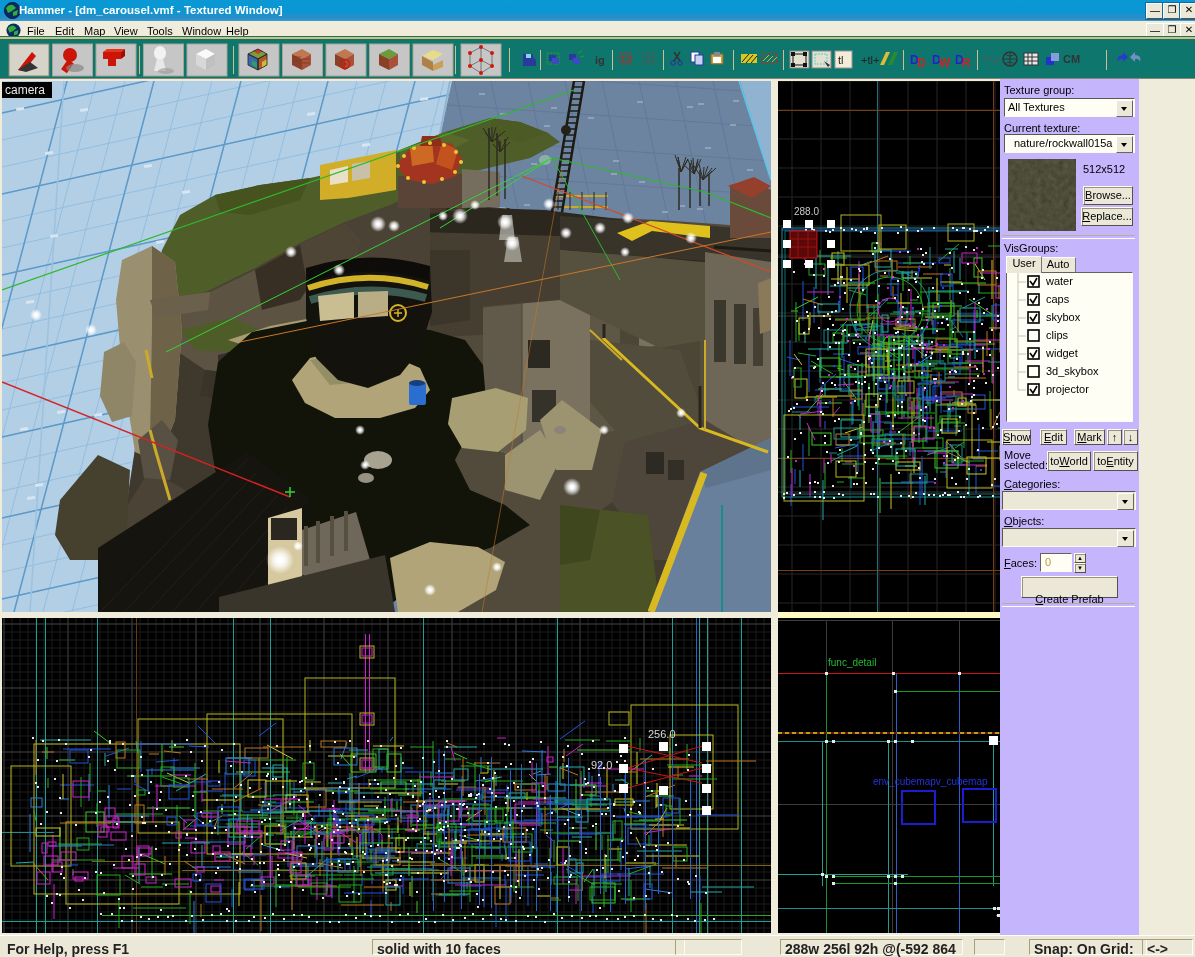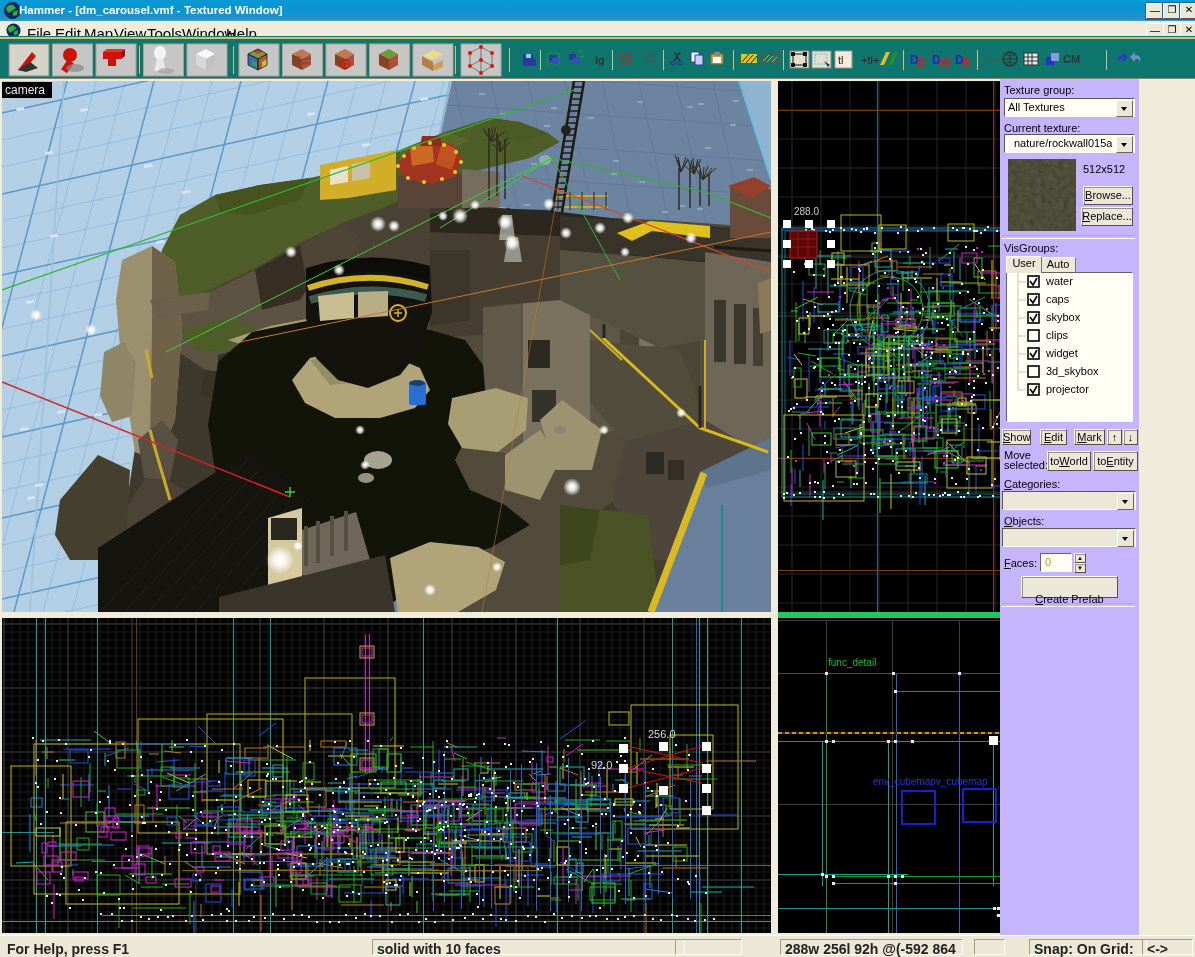--- a/index.html
+++ b/index.html
@@ -1,33 +1,33 @@
 <!DOCTYPE html>
 <html><head><meta charset="utf-8">
 <style>
 html,body{margin:0;padding:0;}
 body{width:1195px;height:957px;overflow:hidden;background:#f0ecdc;font-family:"Liberation Sans",sans-serif;position:relative;}
 #titlebar{position:absolute;left:0;top:0;width:1195px;height:21px;background:linear-gradient(to bottom,#0a99d5 0%,#0a96d2 55%,#2a8cc8 85%,#3a9ecc 100%);}
 #titlebar .ttext{position:absolute;left:19px;top:4px;color:#fff;font-size:11.5px;font-weight:bold;letter-spacing:0px;}
 .capbtn{position:absolute;top:3px;width:16px;height:14px;background:#ece8d8;border:1px solid #fff;border-right-color:#5a5248;border-bottom-color:#5a5248;box-shadow:0 0 0 1px #0c6aa8;font-size:10px;text-align:center;line-height:12px;color:#000;}
 .mdibtn{position:absolute;top:2px;width:16px;height:13px;background:#ece8d8;border:1px solid #fff;border-right-color:#5a5248;border-bottom-color:#5a5248;font-size:10px;text-align:center;line-height:11px;color:#000;}
 #menubar{position:absolute;left:0;top:21px;width:1195px;height:15px;background:#f0ecdc;}
-#menubar span.mi{position:absolute;top:4px;font-size:15px;color:#000;}
+#menubar span.mi{position:absolute;top:4px;font-size:11px;color:#000;}
 #toolbar{position:absolute;left:0;top:36px;width:1195px;height:43px;background:#0f766e;border-bottom:1px solid #8a8575;box-sizing:border-box;}
 #statusbar{position:absolute;left:0;top:935px;width:1195px;height:22px;background:#ece8d8;border-top:1px solid #fff;}
 .sseg{position:absolute;top:3px;height:16px;border:1px solid #a89e78;border-bottom-color:#fffdf2;border-right-color:#fffdf2;font-size:14px;color:#222;padding:1px 4px 0 4px;box-sizing:border-box;font-weight:bold;}
 #rightpanel{position:absolute;left:1000px;top:79px;width:139px;height:856px;background:#c4b5fd;font-size:11px;color:#000;}
 .rp-label{position:absolute;left:4px;}
 .combo{position:absolute;left:4px;width:131px;height:19px;background:#fffef5;border:1px solid #5a5850;border-right-color:#fdfbf0;border-bottom-color:#fdfbf0;box-sizing:border-box;font-size:11px;padding:2px 0 0 3px;}
 .combo .arrowbox{position:absolute;right:1px;top:1px;width:15px;height:15px;background:#ece8d8;border:1px solid #fff;border-right-color:#6b6757;border-bottom-color:#6b6757;}
 .combo .arrowbox:after{content:"";position:absolute;left:4px;top:6px;border:3px solid transparent;border-top:4px solid #000;}
 .btn{position:absolute;background:#ece8d8;border:1px solid #fffef2;border-right-color:#55514a;border-bottom-color:#55514a;box-shadow:1px 1px 0 #9a927a inset;font-size:11px;text-align:center;color:#000;box-sizing:border-box;}
 .btn u{text-decoration:underline;}
 #view3d{position:absolute;left:2px;top:81px;width:769px;height:531px;background:#68809c;overflow:hidden;}
-#view2dtr{position:absolute;left:778px;top:81px;width:278px;height:678px;background:#22c55e;overflow:hidden;}
+#view2dtr{position:absolute;left:778px;top:81px;width:278px;height:678px;background:#fef9c3;overflow:hidden;}
 #view2dbl{position:absolute;left:2px;top:618px;width:769px;height:315px;background:#000;overflow:hidden;}
 #view2dbr{position:absolute;left:778px;top:618px;width:278px;height:315px;background:#000;overflow:hidden;}
 </style></head>
 <body>
 <div id="titlebar">
  <svg width="17" height="17" style="position:absolute;left:4px;top:2px" viewBox="0 0 17 17">
       <circle cx="8.5" cy="8.5" r="8" fill="#0a2a66"></circle>
       <path d="M2 6 Q5 2 9 3 L12 6 L8 9 L4 11 Z" fill="#2fae3a"></path>
       <path d="M9 10 L14 8 L13 13 L9 14 Z" fill="#2fae3a"></path>
       <circle cx="8.5" cy="8.5" r="8" fill="none" stroke="#061a40" stroke-width="1"></circle>

